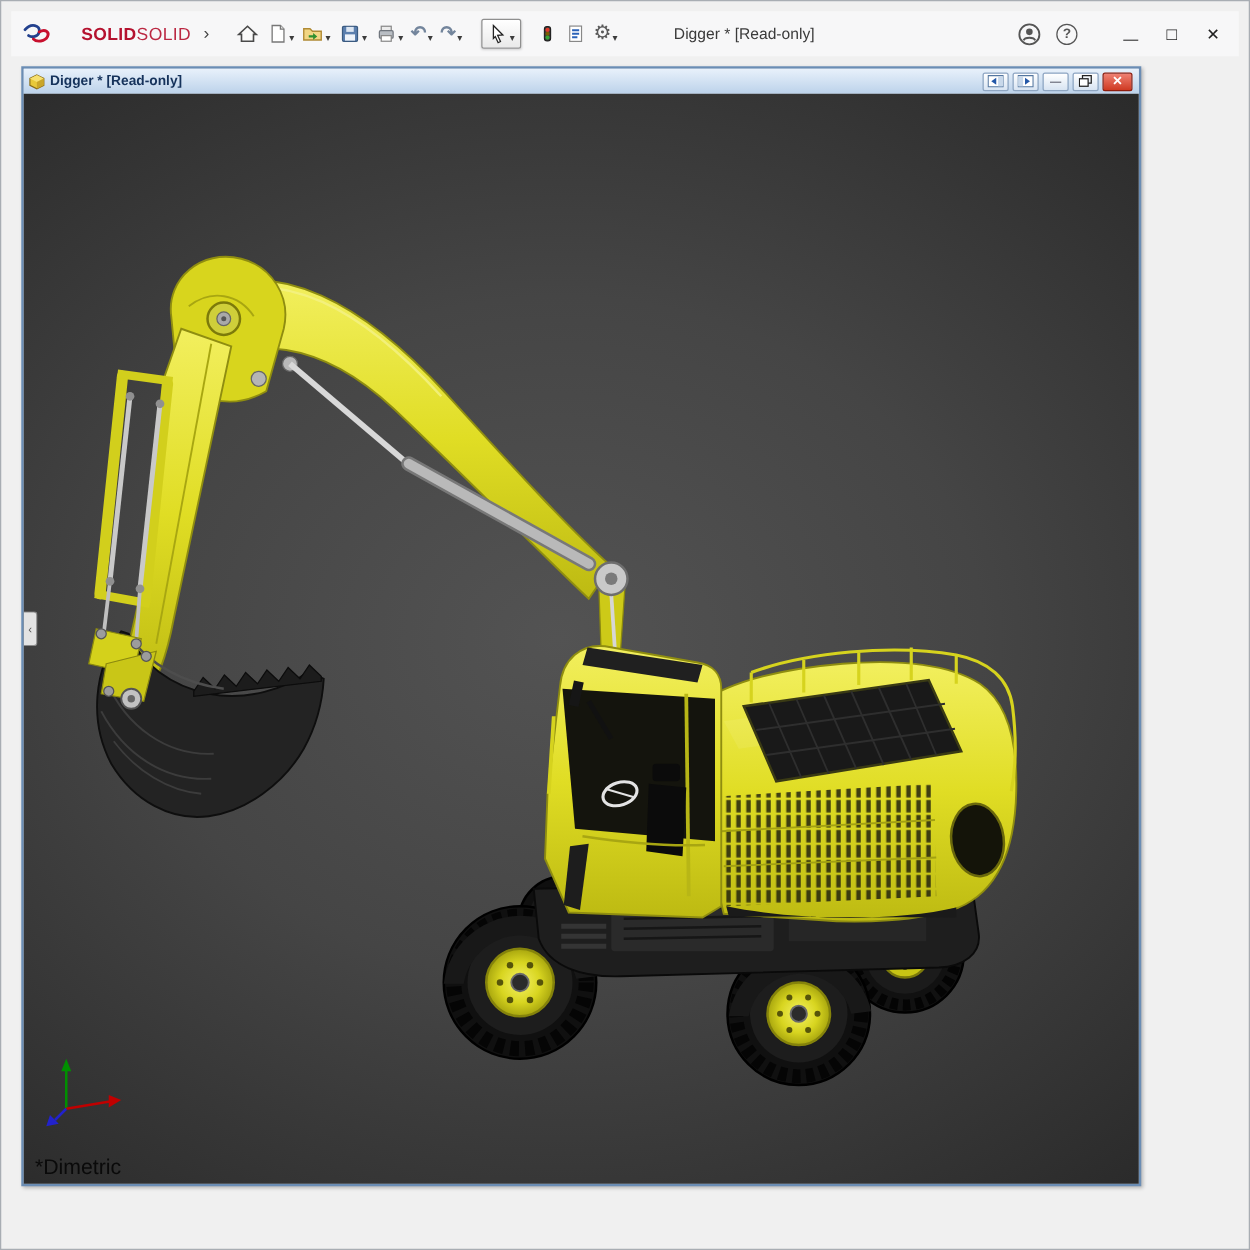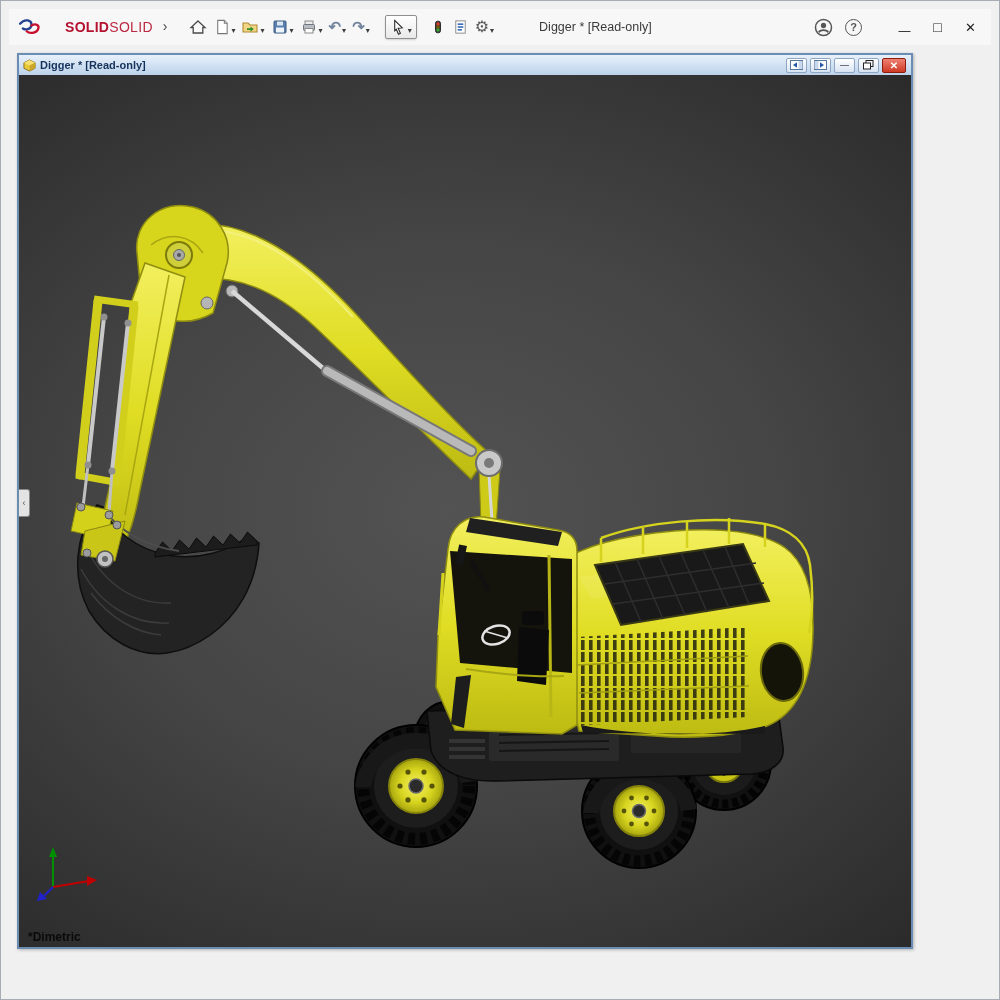--- a/index.html
+++ b/index.html
@@ -72,21 +72,21 @@
     border-color:#8e1d0e; color:#fff; font-weight:700; font-size:10px;
   }
 
   .viewport {
     position:absolute; left:0; right:0; top:20px; bottom:0; overflow:hidden;
     background: radial-gradient(ellipse 115% 95% at 48% 50%,
       #535353 0%, #454545 33%, #303030 62%, #1d1d1d 88%, #151515 100%);
   }
   .model { position:absolute; inset:0; }
   .orientation-label {
-    position:absolute; left:9px; bottom:3px; font-size:12px; font-weight:700; color:#0a0a0a;
+    position:absolute; left:9px; bottom:3px; font-size:17px; font-weight:400; color:#0a0a0a;
   }
   .fm-tab {
     position:absolute; left:0; top:414px; width:11px; height:28px;
     background:#e3e3e3; border:1px solid #8a8a8a; border-left:none;
     border-radius:0 3px 3px 0; display:flex; align-items:center; justify-content:center;
     font-size:9px; color:#555;
   }
 </style>
 </head>
 <body>

